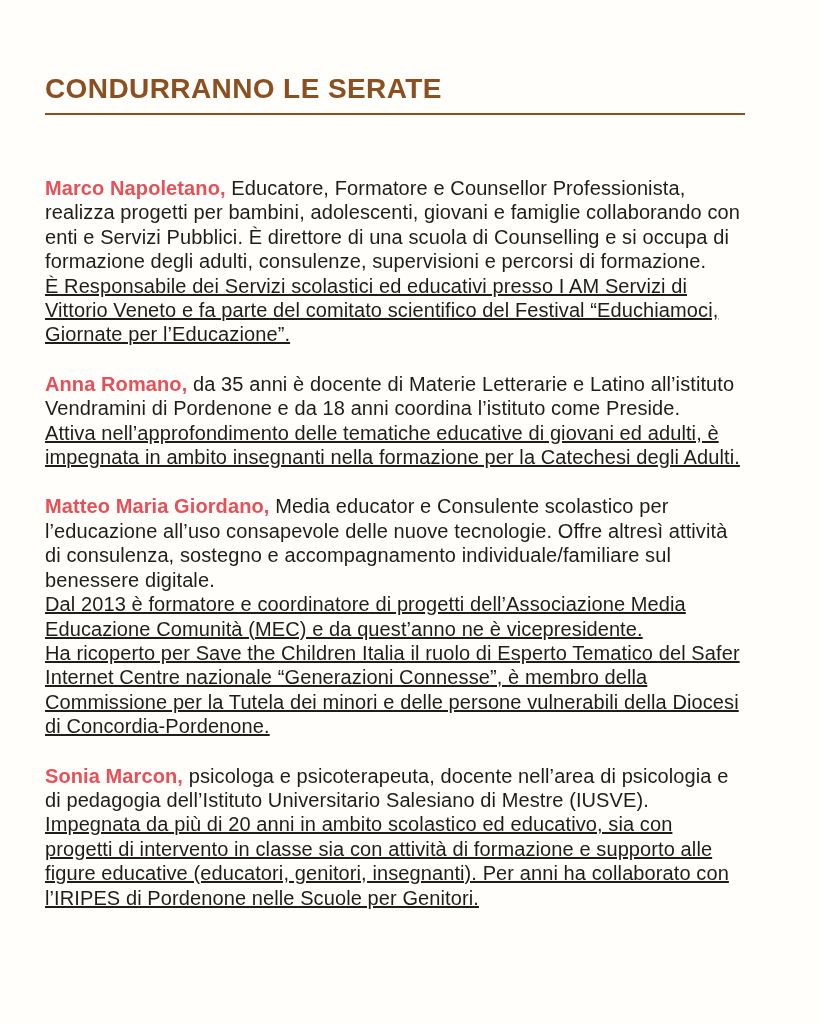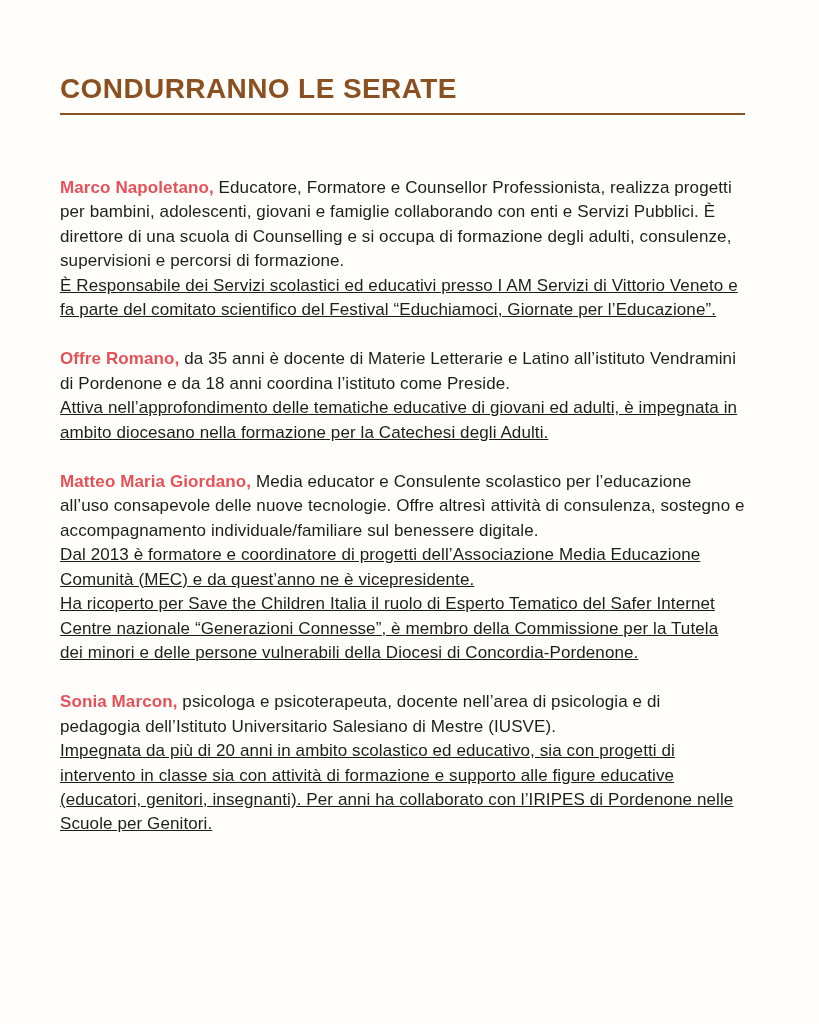--- a/index.html
+++ b/index.html
@@ -8,42 +8,42 @@
     width: 819px;
     background: #fffefb;
     font-family: "Liberation Sans", sans-serif;
   }
 
   .page {
     position: relative;
     width: 819px;
     height: 1024px;
     background: var(--background, #fffefb);
-    padding: 75px 74px 0 60px;
+    padding: 75px 74px 0 45px;
     overflow: hidden;
   }
 
   .page-title {
     font-size: 28px;
     line-height: 1;
     font-weight: 700;
     letter-spacing: 0.4px;
     color: var(--title-brown, #8a5021);
     font-stretch: condensed;
   }
 
   .title-rule {
     margin-top: 10px;
     border: none;
     border-top: 2px solid var(--rule-brown, #8a5021);
   }
 
   .content {
     margin-top: 61px;
-    font-size: 17px;
+    font-size: 20px;
     line-height: 24.4px;
     color: var(--body-text, #1d1d1b);
     letter-spacing: 0.1px;
   }
 
   .bio {
     margin-bottom: 25px;
   }
 
   .speaker-name {
@@ -65,21 +65,21 @@
 
   <hr class="title-rule">
 
   <div class="content">
 
     <p class="bio">
       <span><span class="speaker-name">Marco Napoletano,</span> <span>Educatore, Formatore e Counsellor Professionista, realizza progetti per bambini, adolescenti, giovani e famiglie collaborando con enti e Servizi Pubblici. È direttore di una scuola di Counselling e si occupa di formazione degli adulti, consulenze, supervisioni e percorsi di formazione.</span></span><span class="seg">È Responsabile dei Servizi scolastici ed educativi presso I AM Servizi di Vittorio Veneto e fa parte del comitato scientifico del Festival “Educhiamoci, Giornate per l’Educazione”.</span>
     </p>
 
     <p class="bio">
-      <span><span class="speaker-name">Offre Romano,</span> <span>da 35 anni è docente di Materie Letterarie e Latino all’istituto Vendramini di Pordenone e da 18 anni coordina l’istituto come Preside.</span></span><span class="seg">Attiva nell’approfondimento delle tematiche educative di giovani ed adulti, è impegnata in ambito diocesano nella formazione per la Catechesi degli Adulti.</span>
+      <span><span class="speaker-name">Anna Romano,</span> <span>da 35 anni è docente di Materie Letterarie e Latino all’istituto Vendramini di Pordenone e da 18 anni coordina l’istituto come Preside.</span></span><span class="seg">Attiva nell’approfondimento delle tematiche educative di giovani ed adulti, è impegnata in ambito insegnanti nella formazione per la Catechesi degli Adulti.</span>
     </p>
 
     <p class="bio">
       <span><span class="speaker-name">Matteo Maria Giordano,</span> <span>Media educator e Consulente scolastico per l’educazione all’uso consapevole delle nuove tecnologie. Offre altresì attività di consulenza, sostegno e accompagnamento individuale/familiare sul benessere digitale.</span></span><span class="seg">Dal 2013 è formatore e coordinatore di progetti dell’Associazione Media Educazione Comunità (MEC) e da quest’anno ne è vicepresidente.</span><span class="seg">Ha ricoperto per Save the Children Italia il ruolo di Esperto Tematico del Safer Internet Centre nazionale “Generazioni Connesse”, è membro della Commissione per la Tutela dei minori e delle persone vulnerabili della Diocesi di Concordia-Pordenone.</span>
     </p>
 
     <p class="bio">
       <span><span class="speaker-name">Sonia Marcon,</span> <span>psicologa e psicoterapeuta, docente nell’area di psicologia e di pedagogia dell’Istituto Universitario Salesiano di Mestre (IUSVE).</span></span><span class="seg">Impegnata da più di 20 anni in ambito scolastico ed educativo, sia con progetti di intervento in classe sia con attività di formazione e supporto alle figure educative (educatori, genitori, insegnanti). Per anni ha collaborato con l’IRIPES di Pordenone nelle Scuole per Genitori.</span>
     </p>
 

